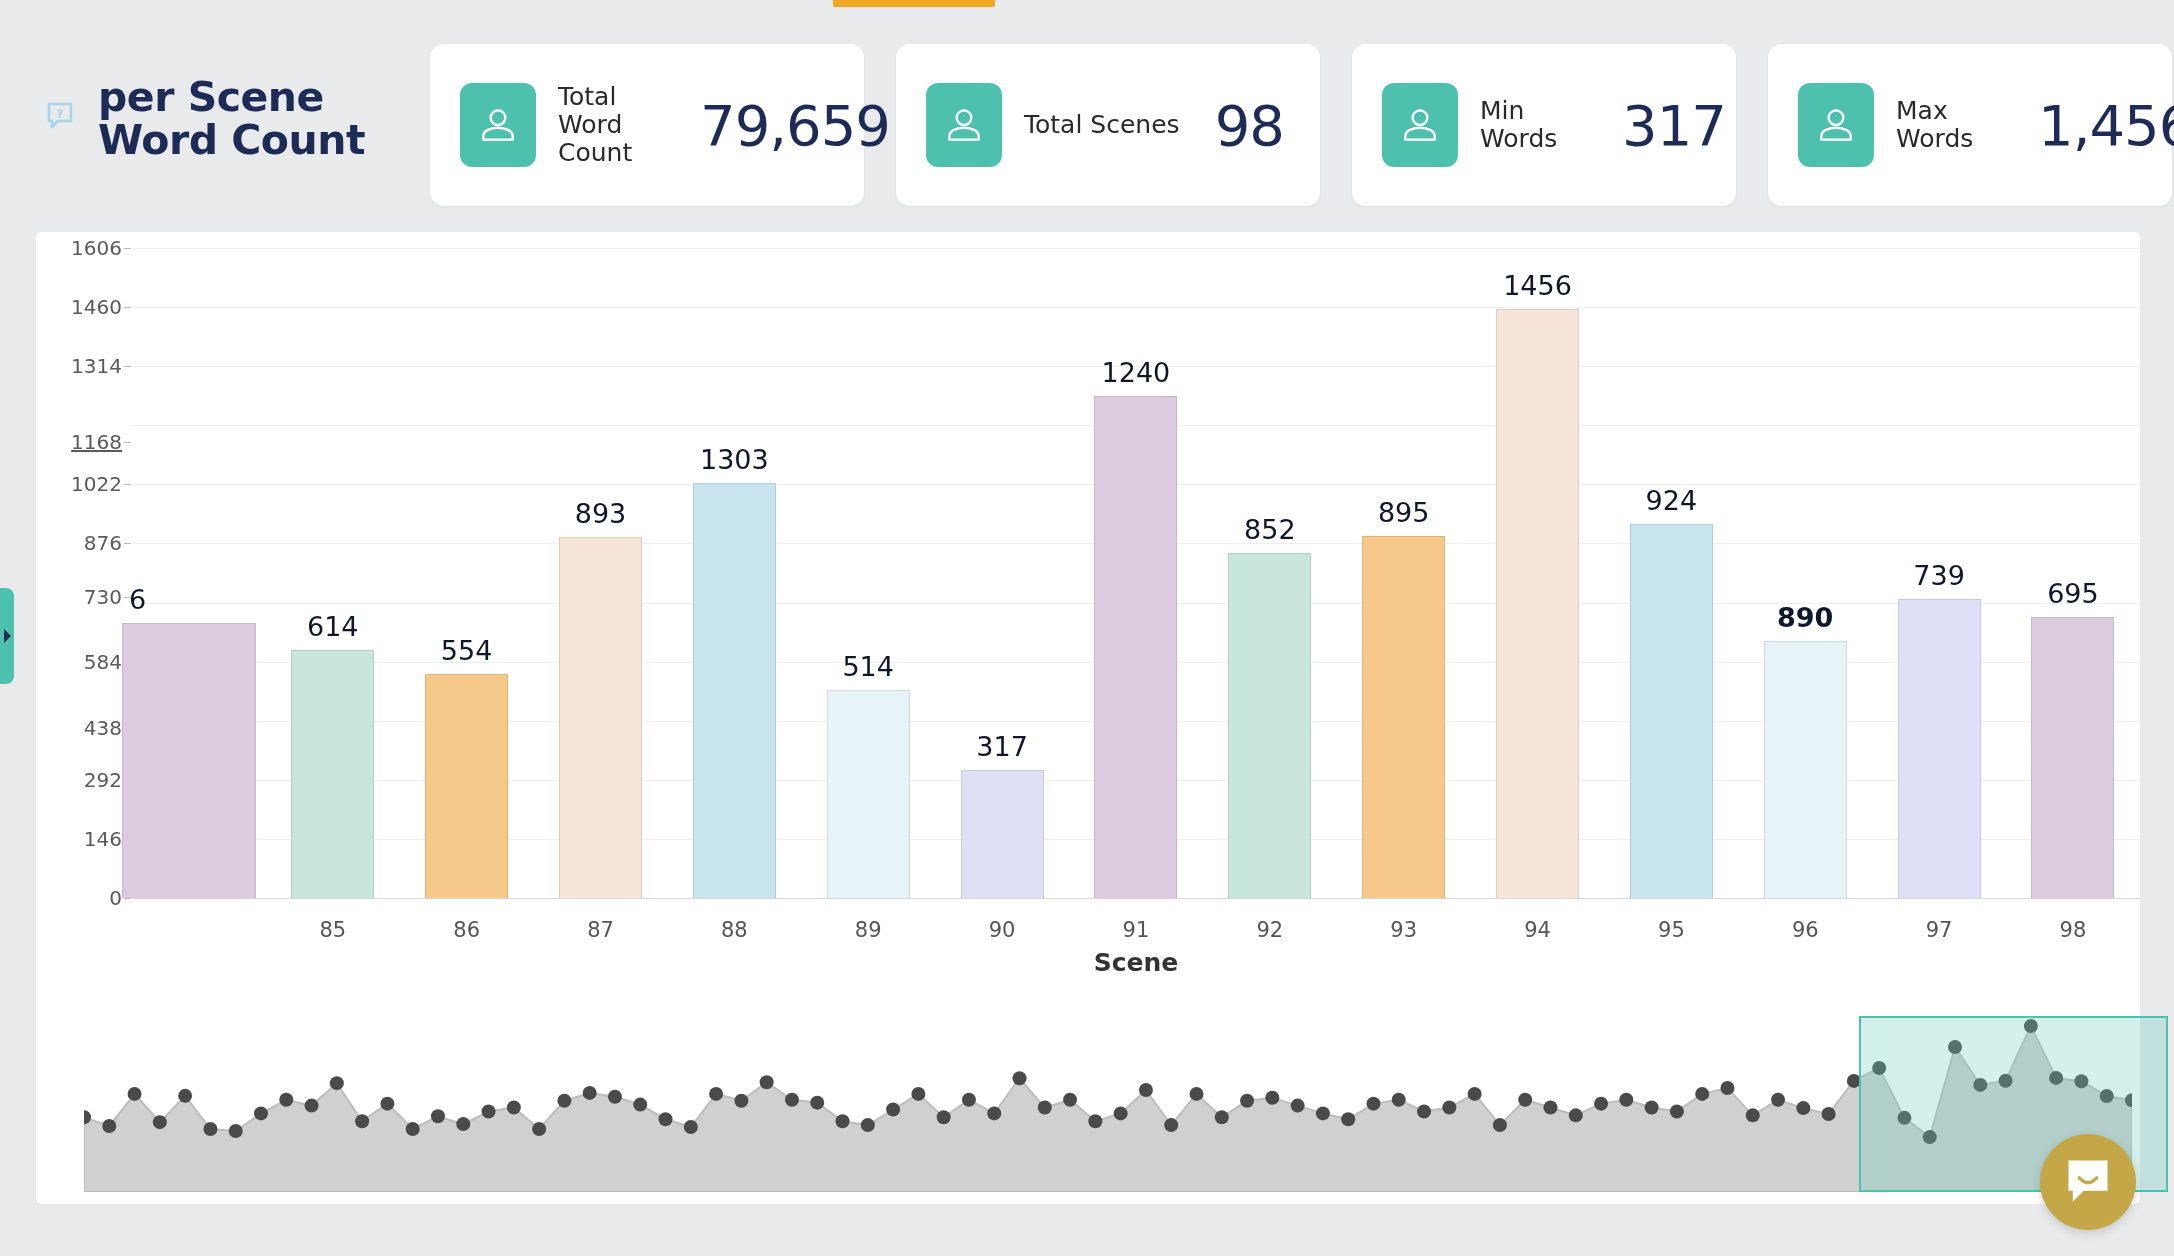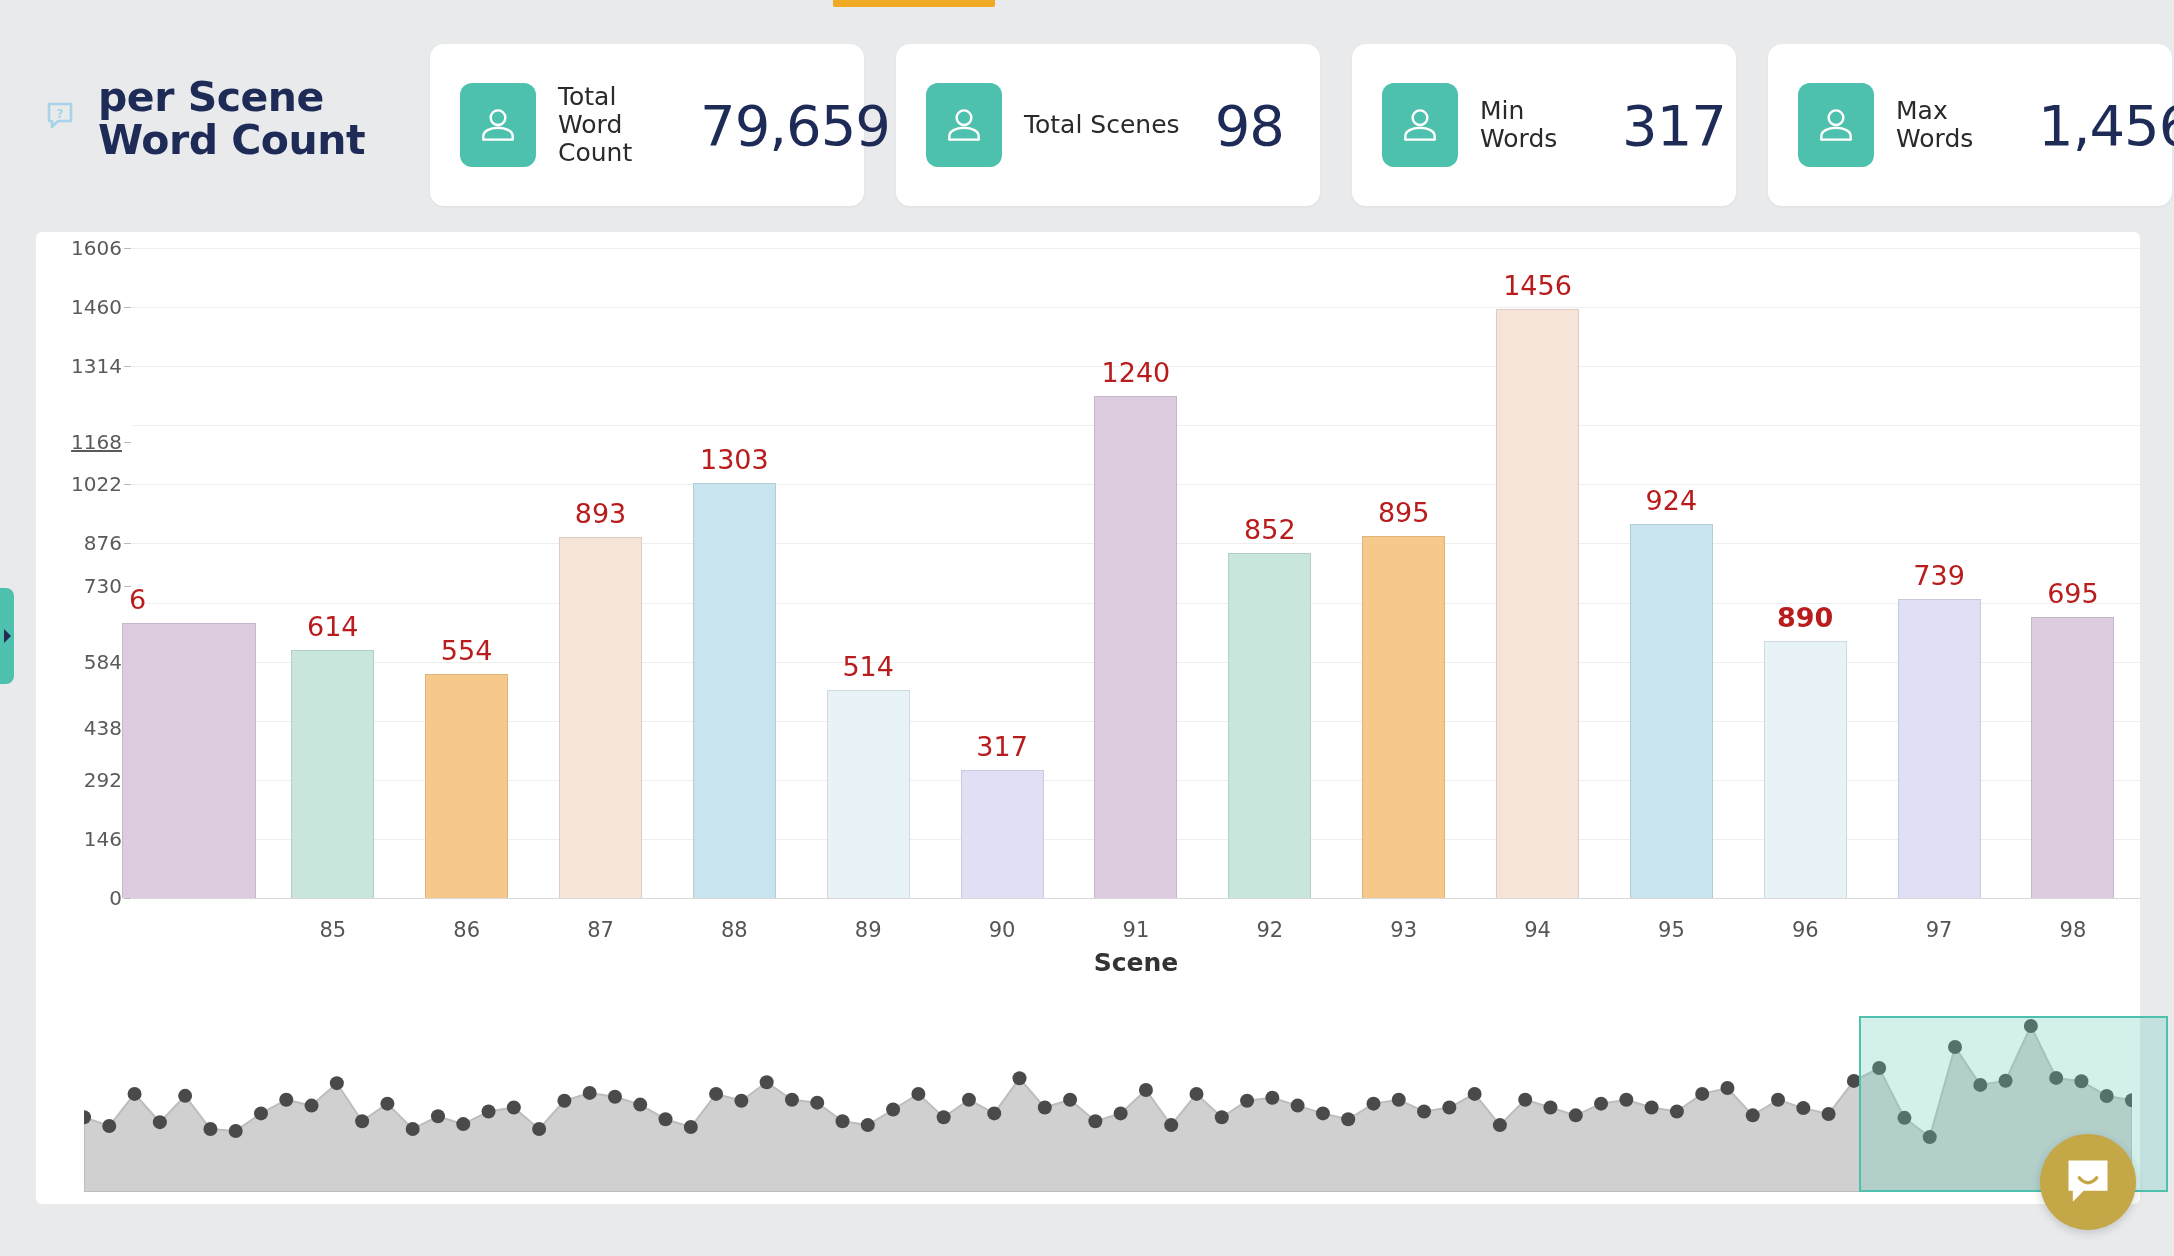--- a/index.html
+++ b/index.html
@@ -114,21 +114,21 @@
     display: flex; align-items: flex-end; justify-content: center;
   }
   .bar {
     width: 62%; position: relative;
     border: 1px solid rgba(0,0,0,0.10);
     border-bottom: none;
   }
   .bar-slot.clipped .bar { width: 100%; margin-left: -20px; }
   .bar-label {
     position: absolute; bottom: 100%; left: 50%; transform: translateX(-50%);
-    margin-bottom: 9px; font-size: 27px; color: #b91c1c;
+    margin-bottom: 9px; font-size: 27px; color: #0f172a;
     font-family: "DejaVu Sans", sans-serif; white-space: nowrap;
   }
   .bar-slot.clipped .bar-label { left: 6px; transform: none; overflow: hidden; width: 16px; }
 
   .x-axis {
     position: absolute; left: 96px; top: 656px; right: 0; height: 44px;
     display: flex;
   }
   .x-tick {
     flex: 1; text-align: center; font-size: 21px; color: #555;
@@ -256,21 +256,21 @@
           <div class="gridline" style="top: 118.182px;"></div>
           <div class="gridline" style="top: 59.0909px;"></div>
           <div class="gridline" style="top: 0px;"></div>
         </div>
       <div class="y-axis" id="y-axis">
           <div class="y-tick" style="top: 650px;">0</div>
           <div class="y-tick" style="top: 590.909px;">146</div>
           <div class="y-tick" style="top: 531.818px;">292</div>
           <div class="y-tick" style="top: 480px;">438</div>
           <div class="y-tick" style="top: 413.636px;">584</div>
-          <div class="y-tick" style="top: 338px; text-align: center;">730</div>
+          <div class="y-tick" style="top: 349px; text-align: center;">730</div>
           <div class="y-tick" style="top: 295.455px;">876</div>
           <div class="y-tick" style="top: 236.364px;">1022</div>
           <div class="y-tick" style="top: 194px; text-decoration: underline;">1168</div>
           <div class="y-tick" style="top: 118.182px;">1314</div>
           <div class="y-tick" style="top: 59.0909px;">1460</div>
           <div class="y-tick" style="top: 0px;">1606</div>
         </div>
       <div class="bars" id="bars">
           <div class="bar-slot clipped" style="flex: 1 1 0%;">
             <div class="bar" style="height: 275.218px; background: rgb(221, 203, 224);">

